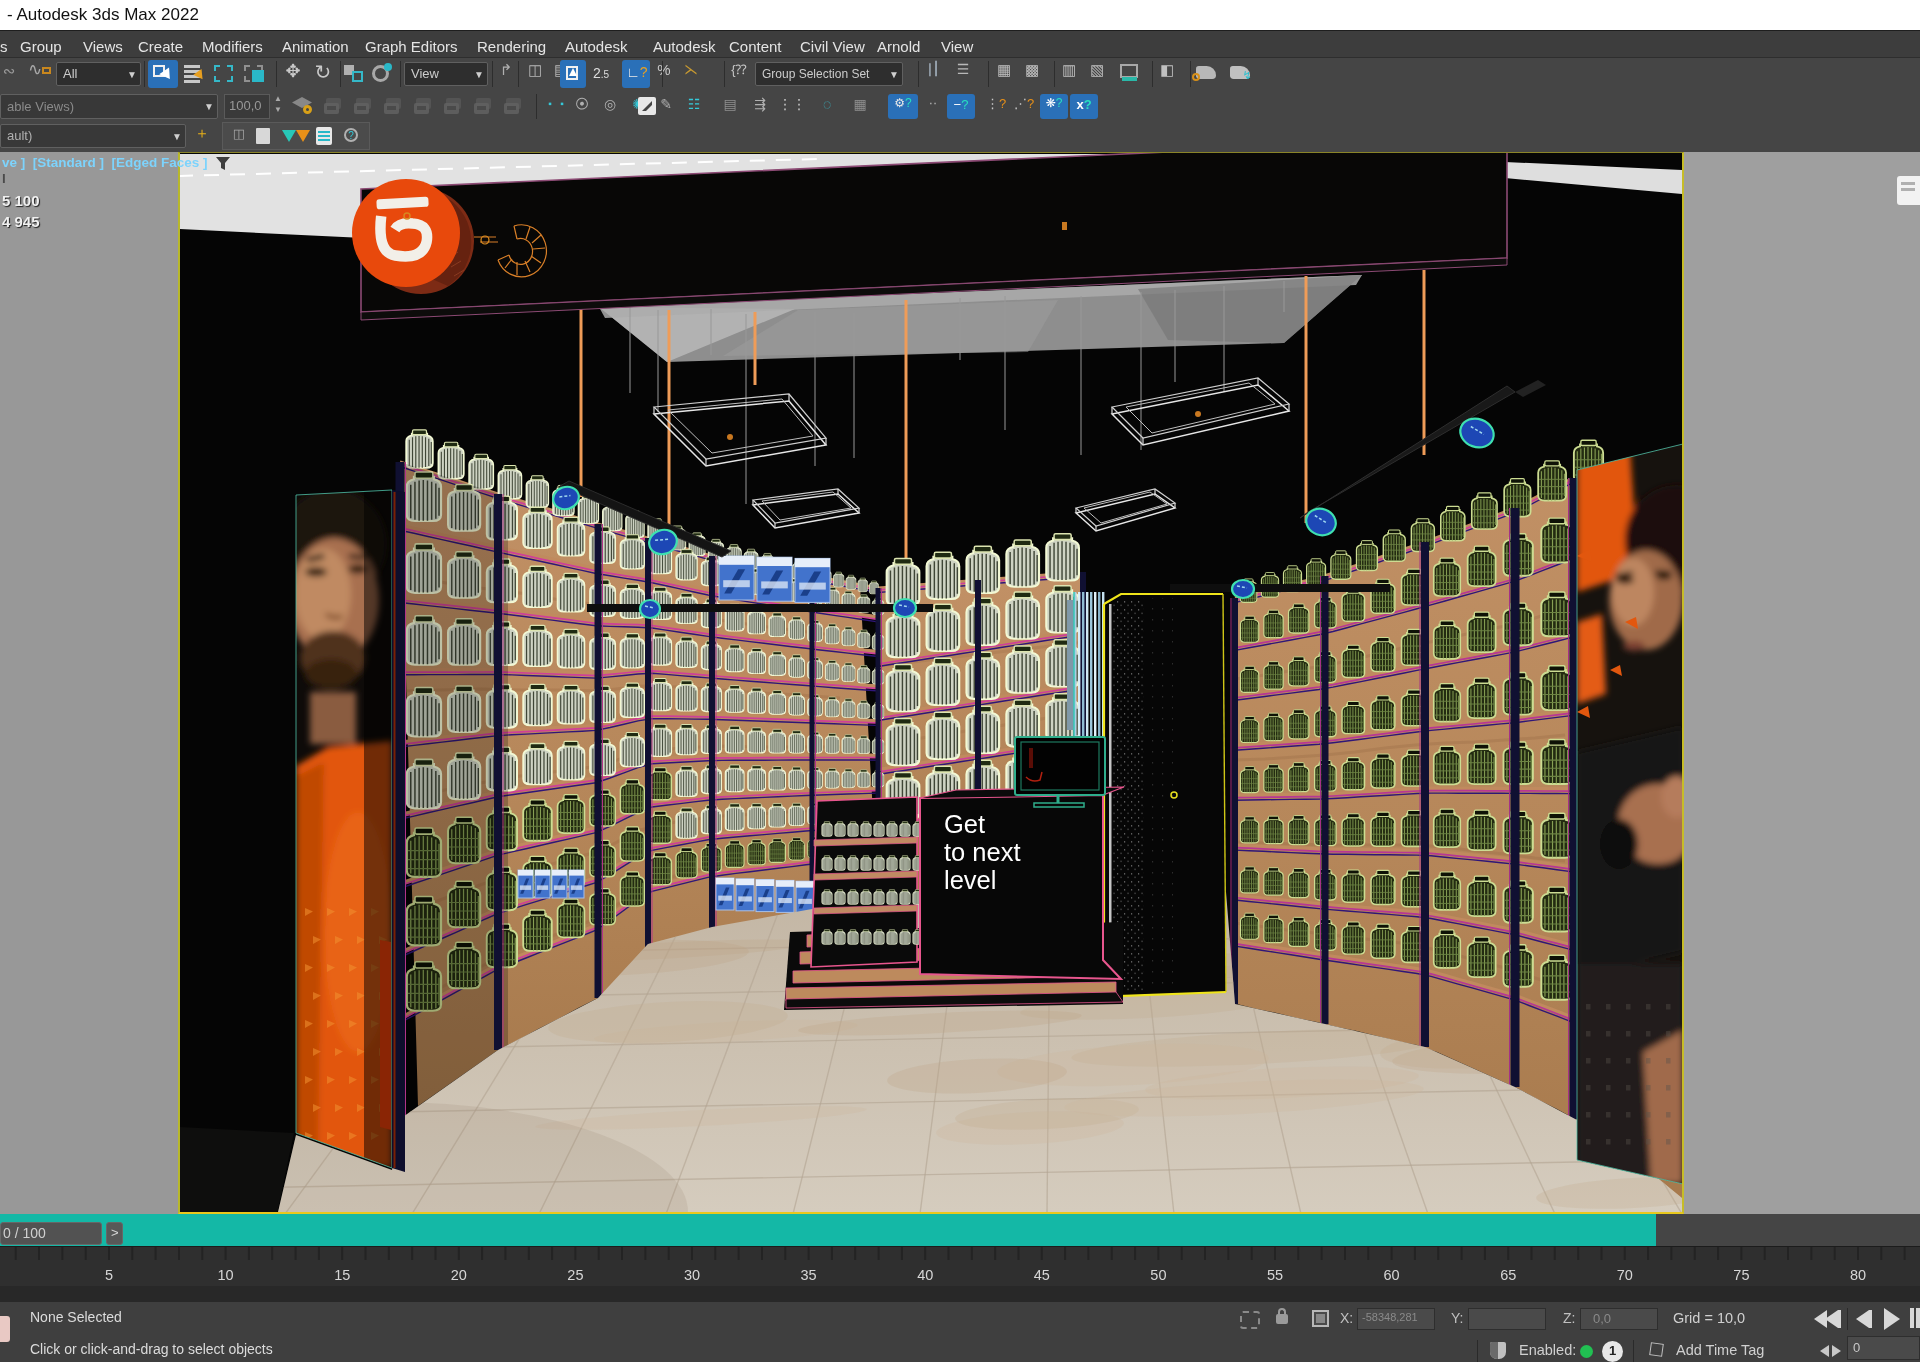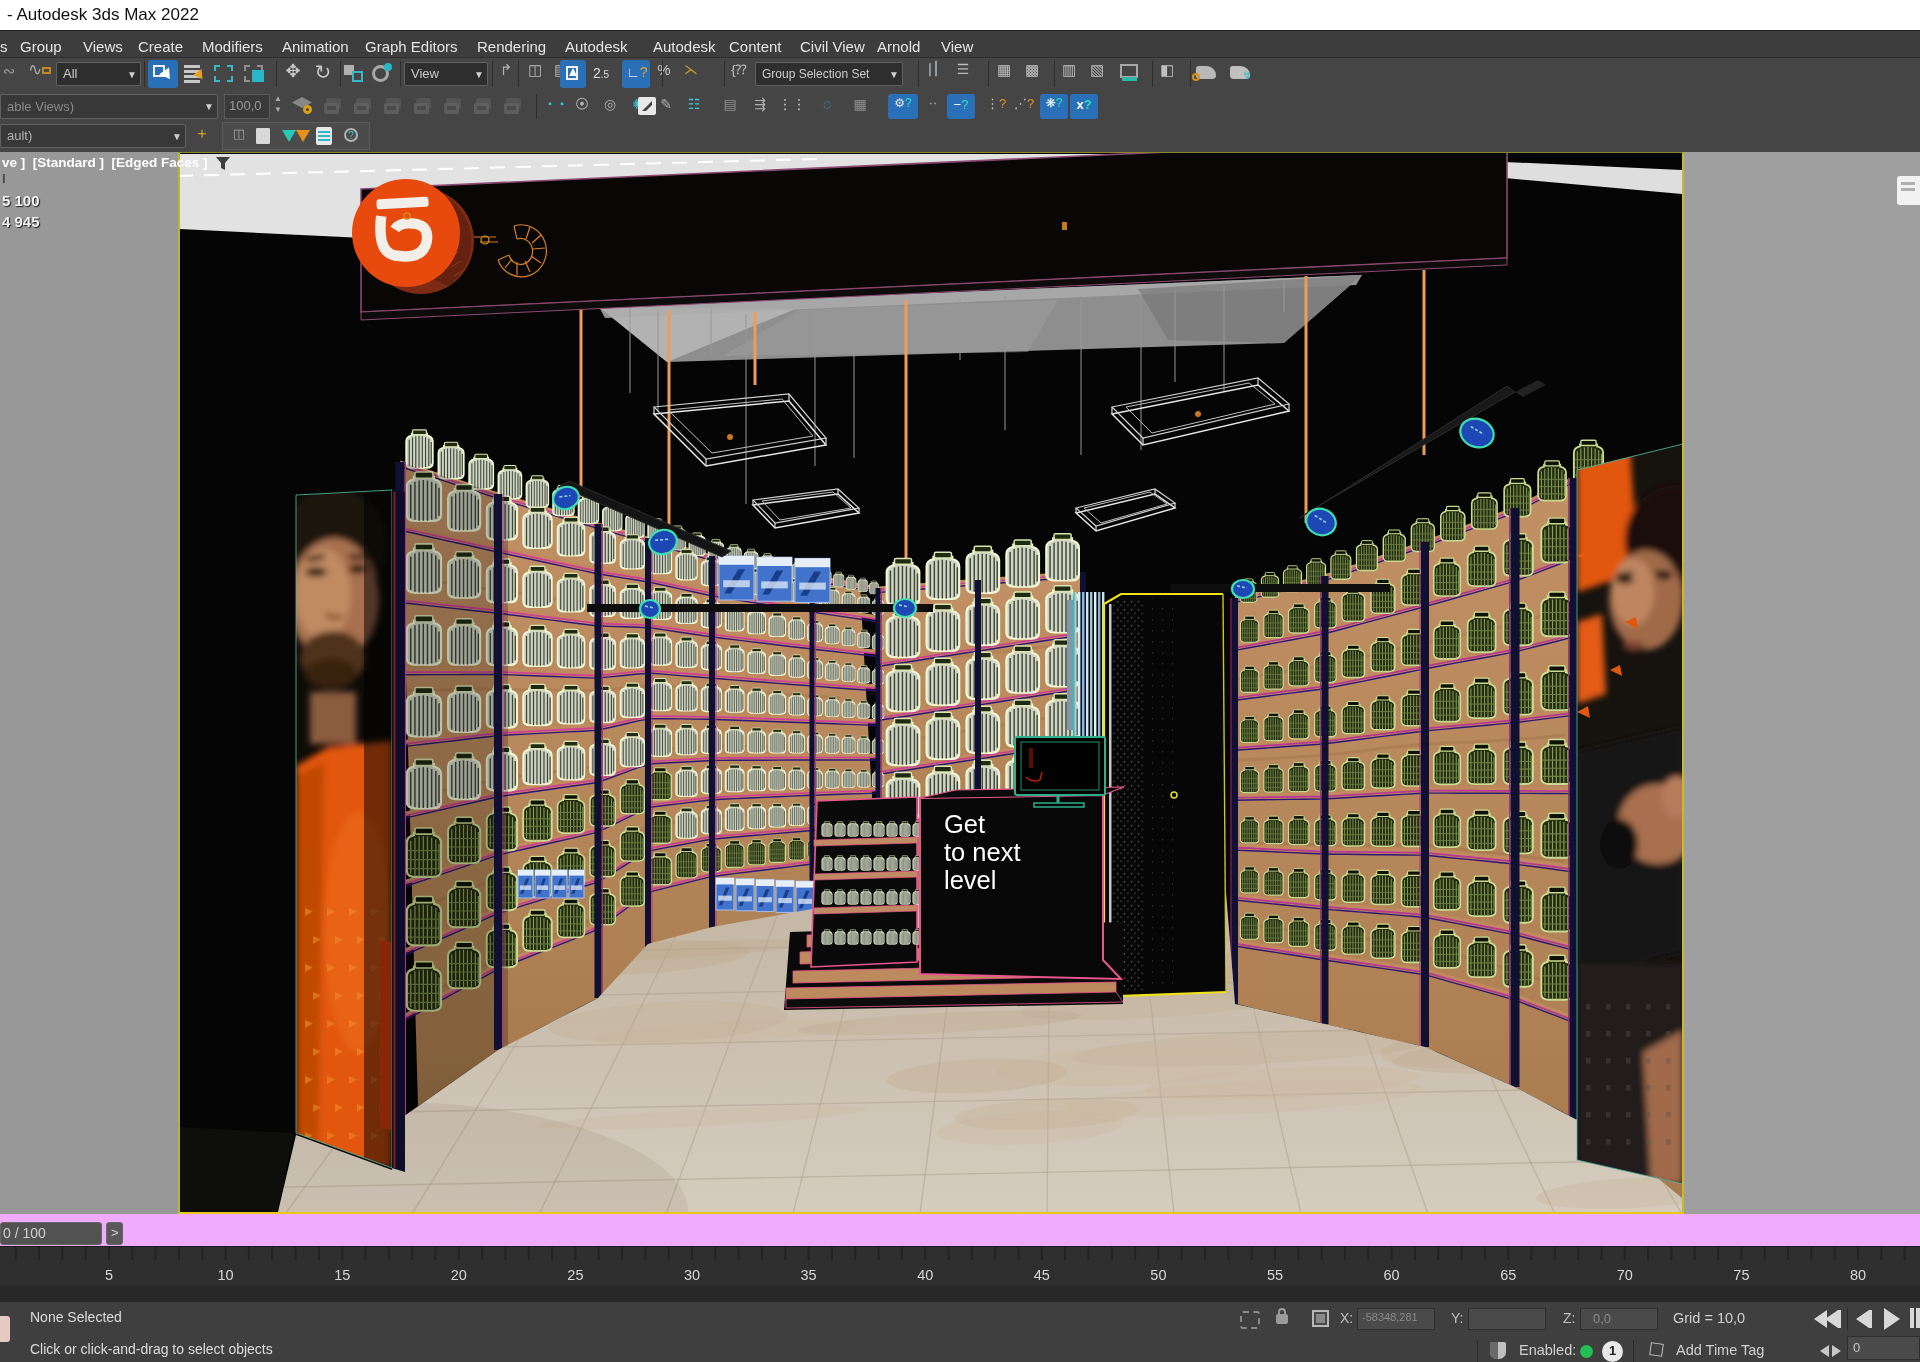--- a/index.html
+++ b/index.html
@@ -1008,28 +1008,28 @@
 <text x="766" y="709" font-family="Liberation Sans, sans-serif" font-size="25.5" fill="#ffffff">to next</text>
 <text x="766" y="737" font-family="Liberation Sans, sans-serif" font-size="25.5" fill="#ffffff">level</text>
 <rect x="837" y="585" width="90" height="58" fill="#020202" stroke="#2fae8c" stroke-width="2" rx="2"></rect>
 <rect x="843" y="590" width="78" height="48" fill="none" stroke="#1e7a60" stroke-width="1.2"></rect>
 <path d="M 848,625 q 6,6 14,3 l 2,-8" stroke="#b02010" stroke-width="1.5" fill="none"></path>
 <rect x="851" y="596" width="4" height="20" fill="#701008" opacity="0.8"></rect>
 <line x1="880" y1="643" x2="880" y2="651" stroke="#2fae8c" stroke-width="3"></line>
 <rect x="856" y="651" width="50" height="4" fill="none" stroke="#2fae8c" stroke-width="1.5"></rect>
 </svg>
 </div>
-<div style="position:absolute;left:2px;top:155px;font-size:13.5px;color:#ffffff;font-weight:bold;white-space:nowrap;z-index:5;">ve ]&nbsp; [Standard ]&nbsp; [Edged Faces ]</div>
+<div style="position:absolute;left:2px;top:155px;font-size:13.5px;color:#7dd3fc;font-weight:bold;white-space:nowrap;z-index:5;">ve ]&nbsp; [Standard ]&nbsp; [Edged Faces ]</div>
 <div style="position:absolute;left:2px;top:171px;font-size:13.5px;color:#4a4a4a;font-weight:bold;z-index:5;">l</div>
 <div style="position:absolute;left:2px;top:192px;font-size:15px;color:#f0f0f0;font-weight:bold;text-shadow:1px 1px 1px #222;z-index:5;">5 100</div>
 <div style="position:absolute;left:2px;top:213px;font-size:15px;color:#f0f0f0;font-weight:bold;text-shadow:1px 1px 1px #222;z-index:5;">4 945</div>
 <svg width="18" height="18" style="position:absolute;left:215px;top:156px;z-index:5;">
     <path d="M1 1 H15 L10 7 V14 L6 12 V7 Z" fill="#3e3e3e"></path>
   </svg>
-<div style="position:absolute;left:0;top:1214px;width:1920px;height:32px;background:#f0abfc;text-align:right;">
+<div style="position:absolute;left:0;top:1214px;width:1656px;height:32px;background:#14b8a6;text-align:right;">
   <div style="position:absolute;left:0;top:8px;width:102px;height:23px;background:#525252;border:1px solid #676767;border-radius:3px;">
       <span style="position:absolute;left:2px;top:2px;font-size:14px;color:#d0d0d0;">0 / 100</span>
     </div>
   <div style="position:absolute;left:106px;top:8px;width:17px;height:23px;background:#585858;border:1px solid #676767;border-radius:3px;">
       <span style="position:absolute;left:4px;top:2px;font-size:13px;color:#d8d8d8;">&gt;</span>
     </div>
 </div>
 <div style="position:absolute;left:0;top:1246px;width:1920px;height:40px;background:#2f2f2f;border-top:1px solid #1c1c1c;">
     <svg width="1920" height="44" style="position:absolute;left:0;top:0;">
       <line x1="15.7" y1="0" x2="15.7" y2="13" stroke="#232323" stroke-width="2"></line>

